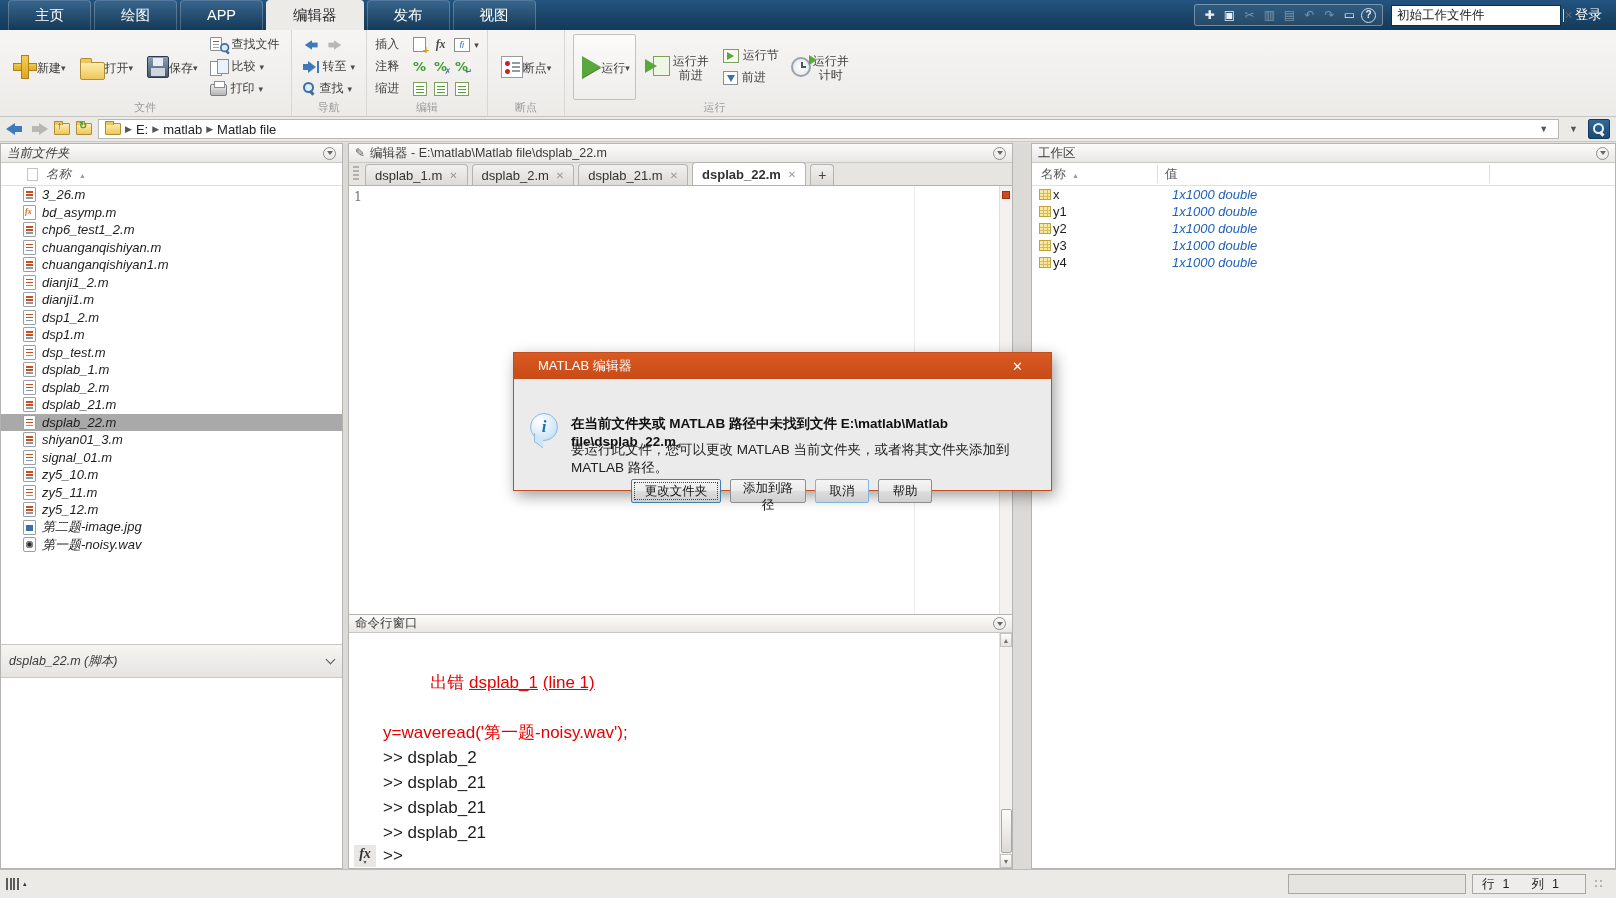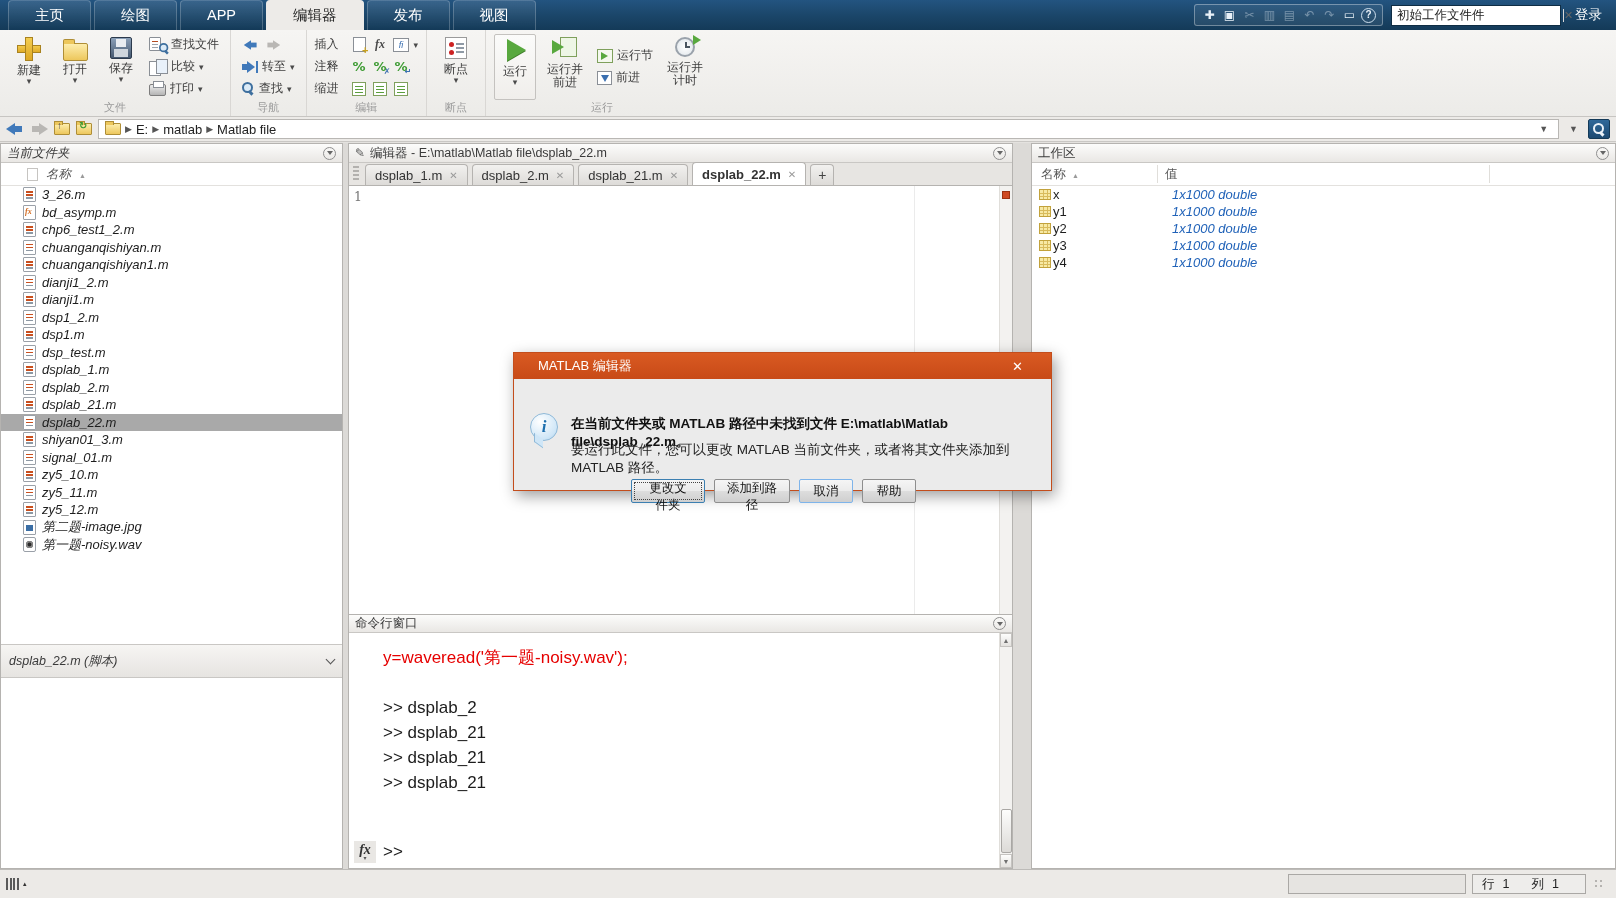--- a/index.html
+++ b/index.html
@@ -29,21 +29,21 @@
     font-family:inherit; color:#222; background:transparent; }
   .search-clear { width:18px; text-align:center; color:#666; font-size:11px; border-left:1px solid #d8d8d8; }
   .signin { color:#fff; font-size:13.5px; padding:0 6px; }
 
   
   .ribbon { position:absolute; left:0; top:30px; width:1616px; height:87px;
     background:linear-gradient(#f6f5f3,#ecebe8); border-bottom:1px solid #c7c5c2; display:flex; }
   .rgroup { display:flex; flex-direction:column; border-right:1px solid #d9d7d4; }
   .rg-body { flex:1; display:flex; align-items:center; padding:3px 8px 0 8px; gap:4px; }
   .rg-label { height:16px; text-align:center; font-size:11px; color:#9b9b9b; line-height:14px; }
-  .rbtn-lg { display:flex; flex-direction:column; align-items:center; justify-content:flex-start;
+  .rbtn-lg { display:flex; flex-direction:row; align-items:center; justify-content:flex-start;
     padding:3px 5px 1px; min-width:42px; height:66px; border-radius:2px; }
   .rbtn-lg.framed { border:1px solid #c4c2bf; background:linear-gradient(#fbfbfa,#f0eeeb); }
   .rlabel { font-size:12px; color:#3c3c3c; margin-top:2px; text-align:center; line-height:13.5px; word-break:break-all; }
   .rlabel.w2 { width:40px; }
   .caret::after { content:"▾"; font-size:9px; color:#4a4a4a; line-height:8px; display:block; text-align:center; }
   .rcol { display:flex; flex-direction:column; justify-content:center; gap:3px; height:66px; }
   .rbtn-sm { display:flex; align-items:center; gap:4px; height:19px; padding:0 3px; font-size:12px; color:#3c3c3c; }
   .erow { display:flex; align-items:center; gap:4px; height:19px; }
   .erow .rlabel-sm { width:32px; font-size:12px; color:#3c3c3c; }
   .ibox { width:17px; height:16px; display:flex; align-items:center; justify-content:center; font-size:11px; }
@@ -262,21 +262,21 @@
     background:radial-gradient(circle at 35% 30%,#ffffff,#cfe6f7 70%,#a8cce8); border:1px solid #8fb9d8;
     display:flex; align-items:center; justify-content:center;
     font-family:"Liberation Serif","DejaVu Serif",serif; font-style:italic; font-weight:bold; font-size:17px; color:#1d6fae; }
   .dlg-info::after { content:""; position:absolute; left:3px; bottom:-5px; width:8px; height:8px;
     background:#cfe6f7; border-left:1px solid #8fb9d8; border-bottom:1px solid #8fb9d8; transform:skewY(35deg); }
   .dlg-msg1 { position:absolute; left:57px; top:36px; right:10px; font-size:13.5px; font-weight:bold; color:#111; }
   .dlg-msg2 { position:absolute; left:57px; top:62px; right:10px; font-size:13.5px; color:#222; }
   .dlg-buttons { position:absolute; left:117px; top:100px; display:flex; gap:9px; }
   .dbtn { height:24px; padding:0 12px; font-size:12.5px; color:#111; font-family:inherit;
     background:linear-gradient(#f5f5f5,#ebebeb 48%,#dddddd 52%,#cfcfcf); border:1px solid #8e8e8e; border-radius:2px; }
-  .dbtn.default { border:1px solid #3c7fb1; outline:1px dotted #444; outline-offset:-4px; width:74px; }
+  .dbtn.default { border:1px solid #3c7fb1; outline:1px dotted #444; outline-offset:-4px; width:90px; }
   .dbtn.b2 { width:76px; }
   .dbtn.cancel { border:1px solid #7eb4ea; width:54px; }
   .dbtn.help { width:54px; }
 </style>
 </head>
 <body>
 
 <div class="app" data-name="matlab-window">
 
   <div class="topbar" data-name="toolstrip-tab-bar">
@@ -671,20 +671,23 @@
         <div class="ruler" data-name="column-ruler"></div>
         <div class="ed-scrollstrip" data-name="editor-message-bar">
           <span class="msg-indicator" data-name="code-analyzer-indicator"></span>
         </div>
       </div>
       <div class="phead cmd-head" data-name="command-window-header">
         <span data-name="command-window-title">命令行窗口</span>
         <span class="pmenu" data-name="panel-menu-icon"></span>
       </div>
       <div class="cmd-body" data-name="command-window">
+        <div class="cline err" data-name="error-line">
+          <span>出错 </span><a class="elink" data-name="error-file-link">dsplab_1</a><span> </span><a class="elink" data-name="error-lineno-link">(line 1)</a>
+        </div>
         <div class="cline err" data-name="error-code-line">y=waveread('第一题-noisy.wav');</div>
         <div class="blankline"></div>
         <div data-name="command-history-lines">
 
             <div class="cline" data-name="command-line">&gt;&gt; dsplab_2</div>
 
             <div class="cline" data-name="command-line">&gt;&gt; dsplab_21</div>
 
             <div class="cline" data-name="command-line">&gt;&gt; dsplab_21</div>
 

